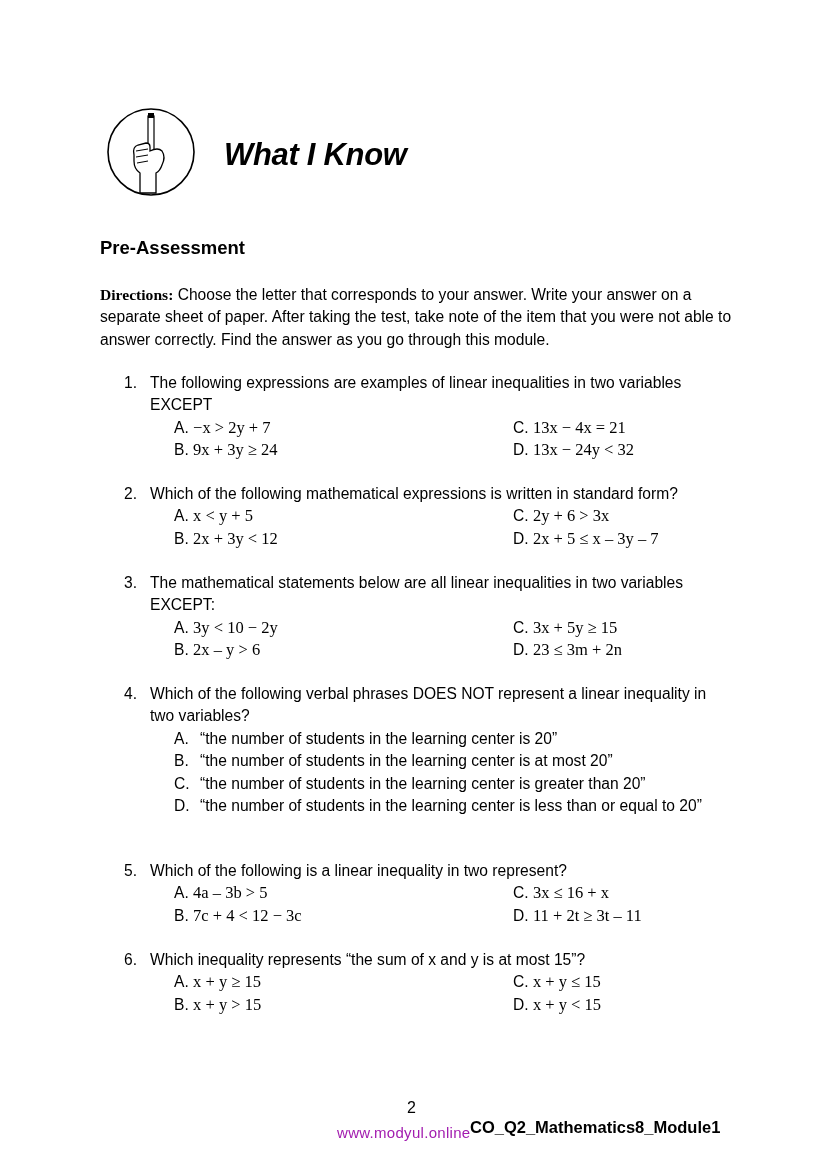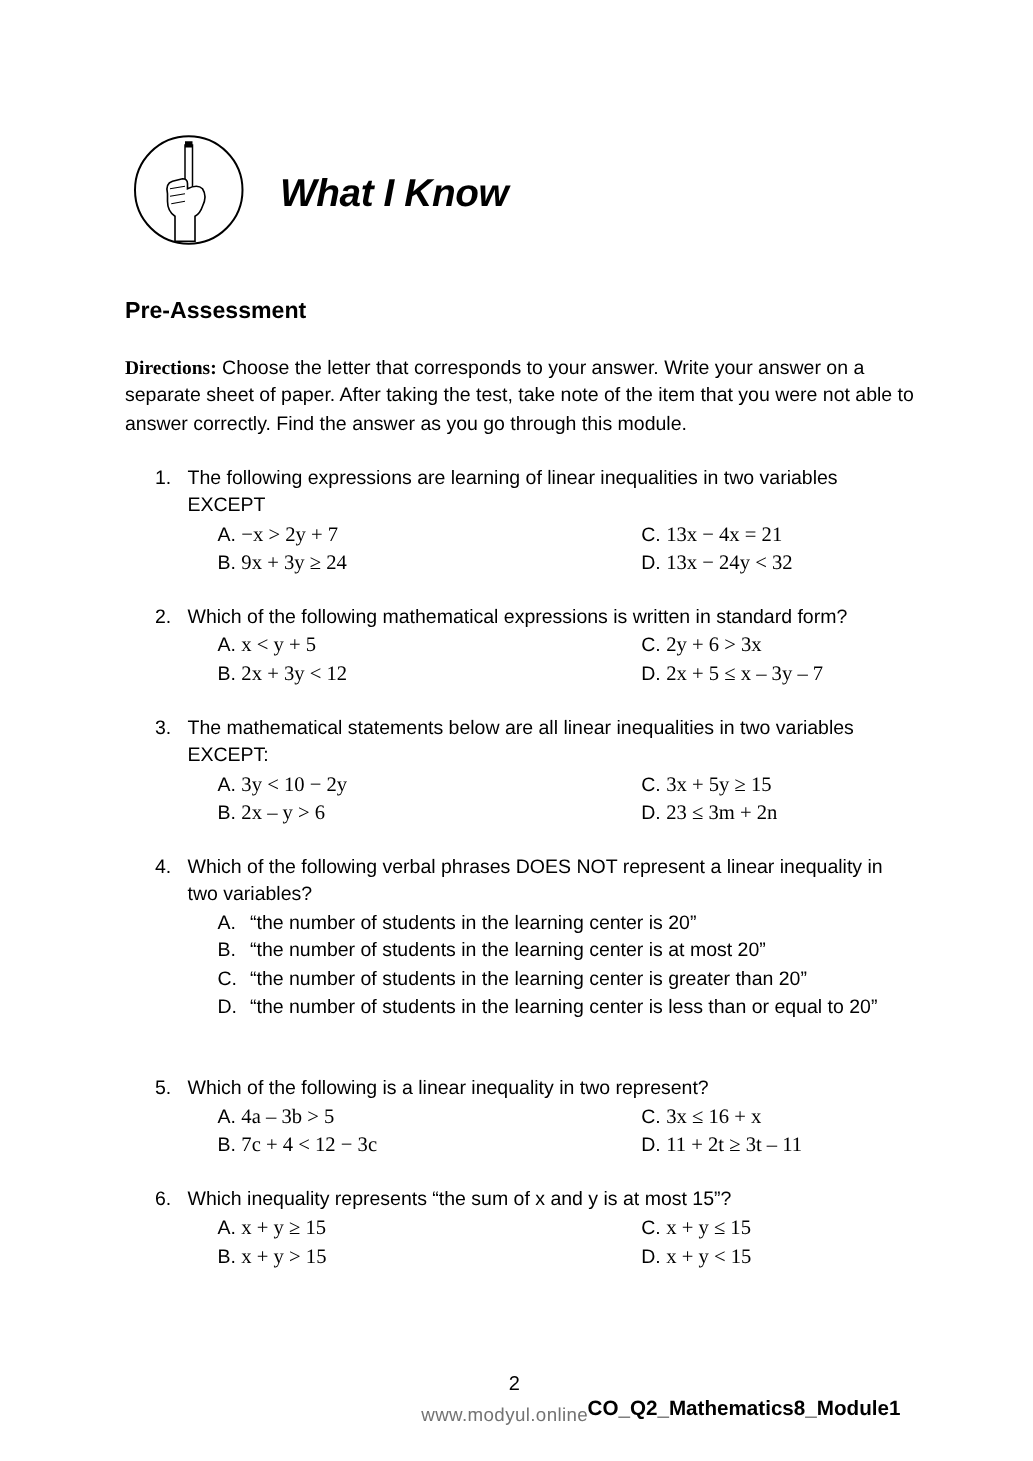--- a/index.html
+++ b/index.html
@@ -19,21 +19,21 @@
   .opt .m { font-family:"Liberation Serif", serif; font-size:16.5px; }
   .col-a { left:50px; }
   .col-c { left:389px; }
   .row1 { top:0; }
   .row2 { top:22.4px; }
   .vlist { margin-left:50px; }
   .vitem { position:relative; padding-left:26px; }
   .vitem .vl { position:absolute; left:0; top:0; }
   .page-num { position:absolute; left:407px; top:1099px; font-size:16px; }
   .footer-code { position:absolute; left:470px; top:1118px; font-size:16.5px; font-weight:bold; }
-  .watermark { position:absolute; left:337px; top:1124px; font-size:15px; color:#737373; letter-spacing:0.3px; }
+  .watermark { position:absolute; left:337px; top:1124px; font-size:15px; color:#a21caf; letter-spacing:0.3px; }
 </style>
 </head>
 <body>
 
 <div class="page">
 
   <div class="icon-circle">
     <svg width="90" height="90" viewBox="0 0 90 90">
       <circle cx="45" cy="45" r="43" fill="none" stroke="#000" stroke-width="1.6"></circle>
 
@@ -50,21 +50,21 @@
   <div class="heading">What I Know</div>
 
   <div class="subheading">Pre-Assessment</div>
 
   <div class="directions">
     <b>Directions:</b><span> Choose the letter that corresponds to your answer. Write your answer on a separate sheet of paper. After taking the test, take note of the item that you were not able to answer correctly. Find the answer as you go through this module.</span>
   </div>
 
   <div class="q" style="top:372px;">
     <span class="num">1.</span>
-    <div class="stem">The following expressions are learning of linear inequalities in two variables EXCEPT</div>
+    <div class="stem">The following expressions are examples of linear inequalities in two variables EXCEPT</div>
     <div class="opts">
       <div class="opt col-a row1"><span class="lbl">A.</span> <span class="m">−x &gt;  2y + 7</span></div>
       <div class="opt col-a row2"><span class="lbl">B.</span> <span class="m">9x + 3y ≥  24</span></div>
       <div class="opt col-c row1"><span class="lbl">C.</span> <span class="m">13x  − 4x = 21</span></div>
       <div class="opt col-c row2"><span class="lbl">D.</span> <span class="m">13x  −  24y &lt; 32</span></div>
     </div>
   </div>
 
   <div class="q" style="top:483px;">
     <span class="num">2.</span>

